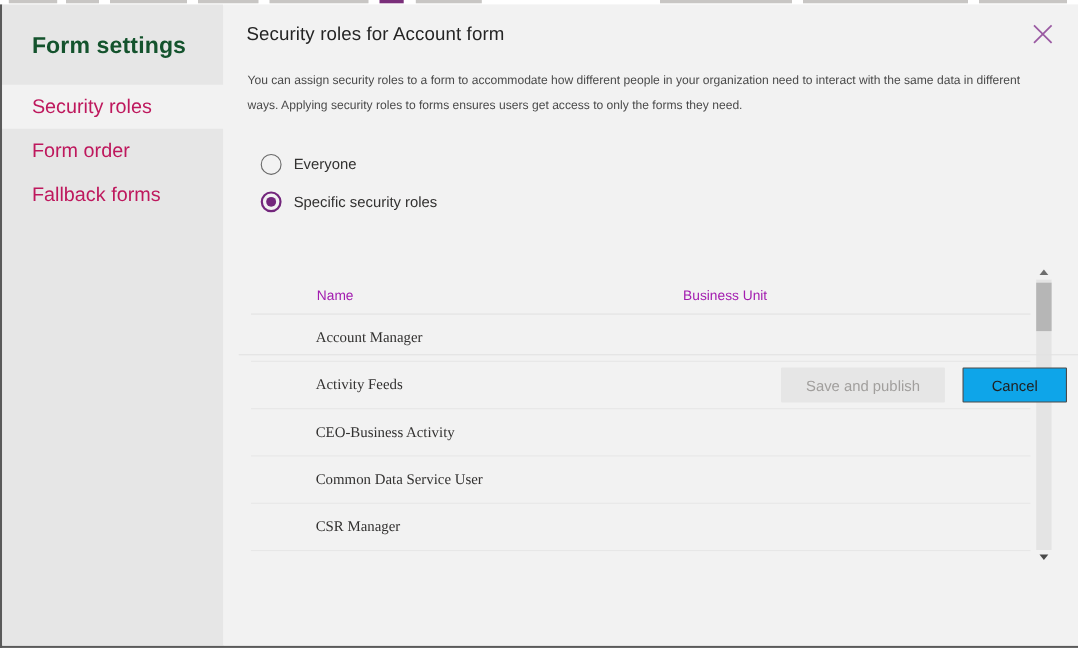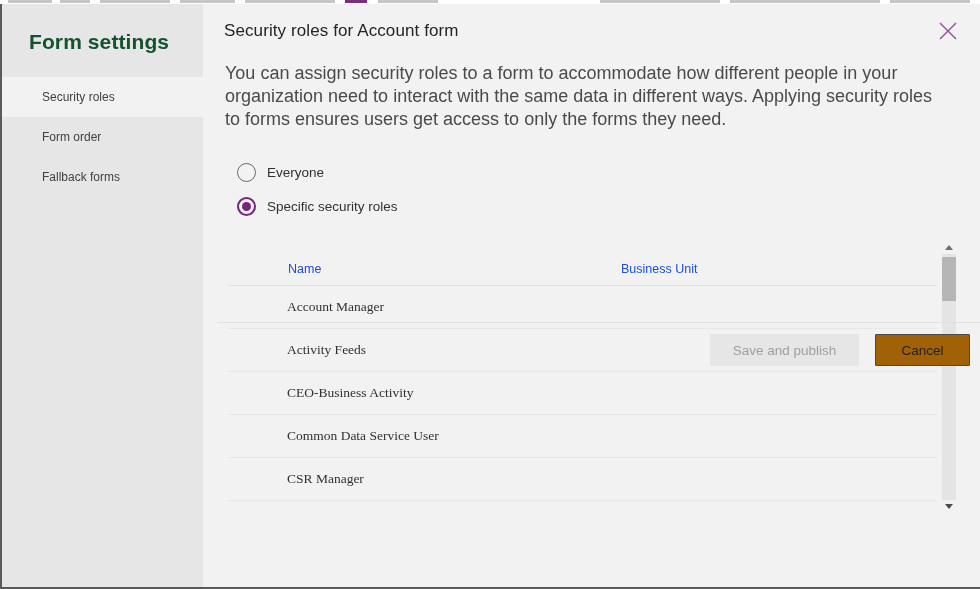--- a/index.html
+++ b/index.html
@@ -61,23 +61,23 @@
     font-size: 21px;
     font-weight: 600;
     color: #14532d;
     letter-spacing: 0.1px;
     height: 73px;
   }
   .nav-item {
     height: 40px;
     display: flex;
     align-items: center;
-    padding-left: 40px;
-    font-size: 12px;
-    color: #404040;
+    padding-left: 27px;
+    font-size: 18px;
+    color: #be185d;
     cursor: pointer;
   }
   .nav-item.selected {
     background: #f2f2f2;
   }
 
   
   .dialog {
     position: absolute;
     left: 203px; top: 4px;
@@ -106,21 +106,21 @@
     align-items: center;
     justify-content: center;
     cursor: pointer;
     background: transparent;
     border: none;
   }
   .close-btn svg { display: block; }
 
   .dialog-desc {
     margin: 21px 44px 0 22px;
-    font-size: 18px;
+    font-size: 11px;
     line-height: 23px;
     color: #4a4a4a;
     max-width: 715px;
   }
 
   
   .radio-group {
     margin: 26px 0 0 232px;
     margin-left: 0;
     padding-left: 34px;
@@ -176,21 +176,21 @@
   }
   .t-head {
     display: flex;
     align-items: flex-end;
     height: 50px;
     padding-bottom: 9px;
     border-bottom: 1px solid #e1e1e1;
   }
   .th {
     font-size: 12.5px;
-    color: #1d4ed8;
+    color: #a21caf;
   }
   .th.name { width: 392px; padding-left: 60px; }
   .th.bu { flex: 1; padding-left: 1px; }
 
   .t-row {
     display: flex;
     align-items: center;
     height: 43px;
     border-bottom: 1px solid #e7e7e7;
     cursor: pointer;
@@ -281,21 +281,21 @@
   .btn-primary-disabled {
     width: 149px;
     background: #e6e6e6;
     color: #a19f9d;
     border: 1px solid #e6e6e6;
     cursor: default;
   }
   .btn-secondary {
     width: 95px;
     margin-left: 16px;
-    background: #a16207;
+    background: #0ea5e9;
     color: #201f1e;
     border: 1px solid #4a4a4a;
   }
 </style>
 </head>
 <body>
 
 <div id="app">
 
   <div class="bg-strip">

